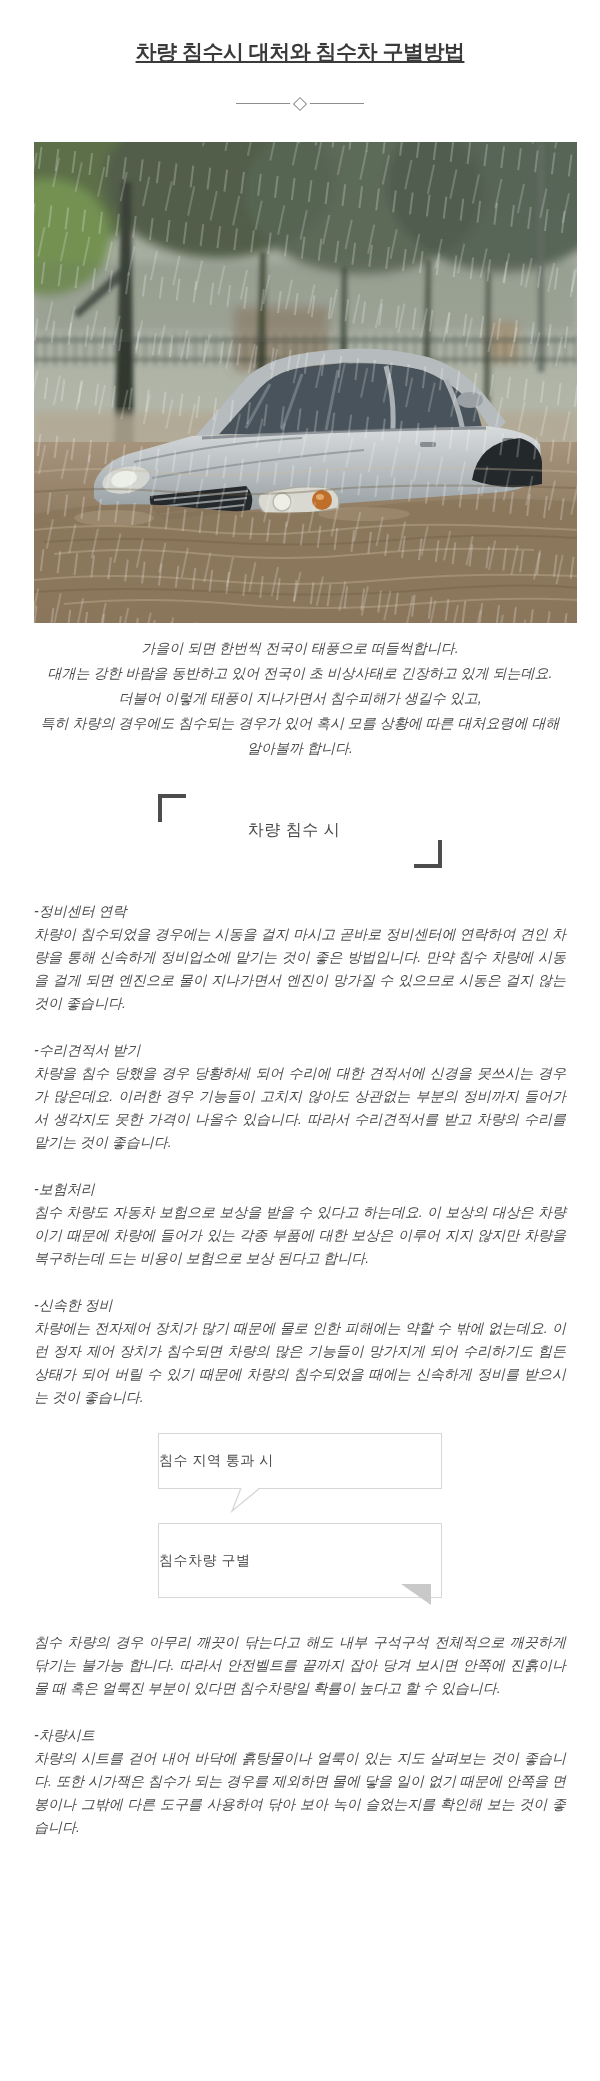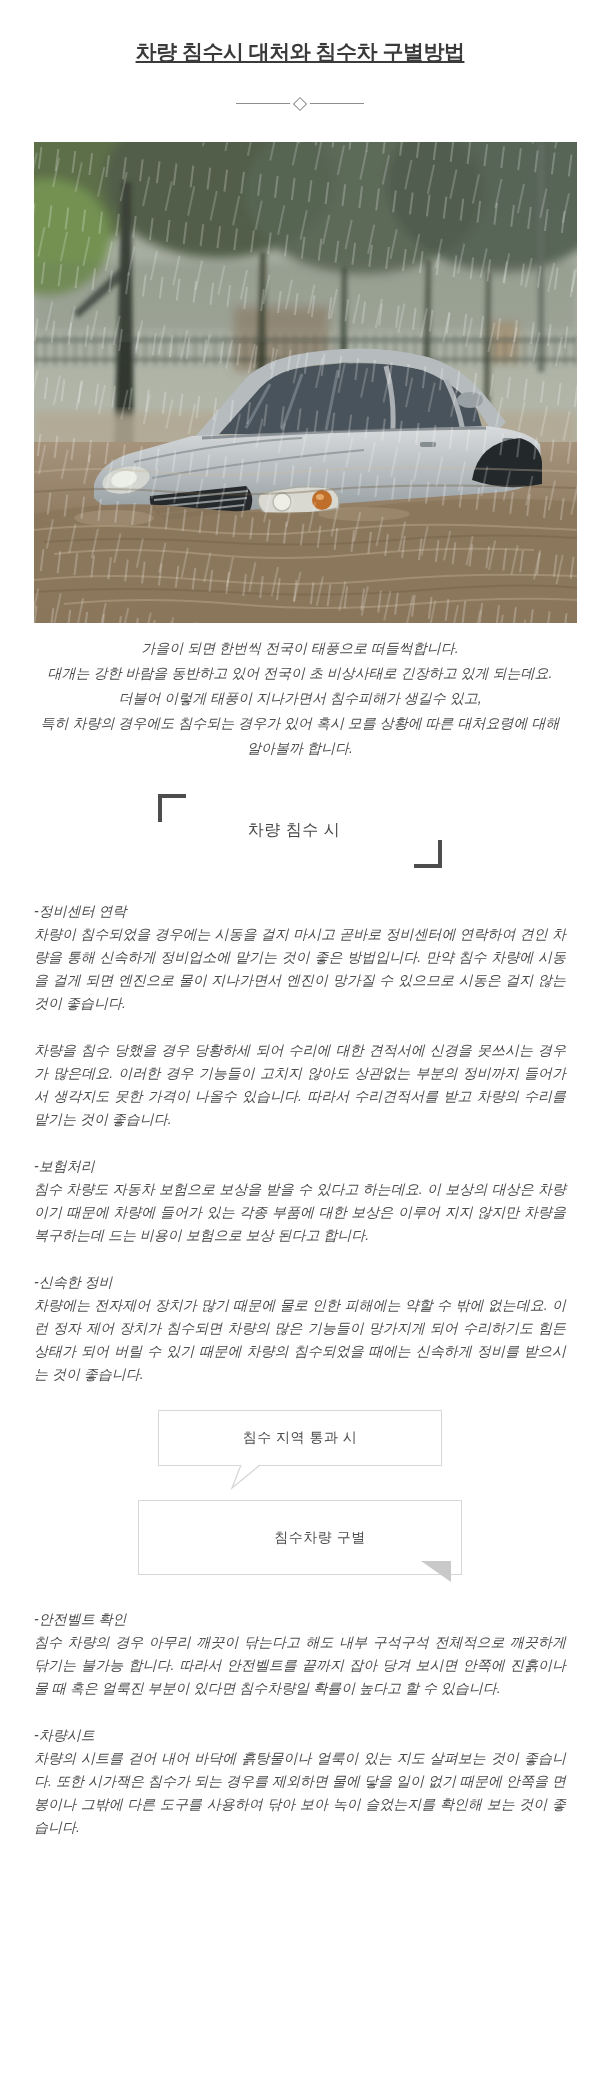--- a/index.html
+++ b/index.html
@@ -49,26 +49,26 @@
   
   .items{margin-top:32px;font-style:italic;}
   .item{margin:0 0 24px;font-size:14px;line-height:23px;color:#4b4b4b;}
   .item .label{margin:0;}
   .item .body{margin:0;text-align:justify;word-break:break-all;}
 
   
   .bubble{
     position:relative;width:282px;margin:0 auto;background:#fff;
     border:1px solid #d7d7d7;
-    display:flex;align-items:center;justify-content:center;
+    display:flex;align-items:center;justify-content:flex-start;
     font-size:14px;color:#4b4b4b;letter-spacing:0.5px;
   }
   .bubble-pass{height:54px;margin-top:21px;}
   .bubble-pass .tail{position:absolute;left:70px;top:calc(100% - 1px);}
-  .bubble-distinguish{height:73px;margin-top:34px;padding-left:40px;}
+  .bubble-distinguish{height:73px;margin-top:34px;}
   .fold{
     position:absolute;right:10px;bottom:-8px;width:0;height:0;
     border-top:21px solid #c9c9c9;border-left:30px solid transparent;
   }
   .standalone{
     margin:57px 0 0;font-size:14px;line-height:23px;color:#4b4b4b;
     text-align:justify;word-break:break-all;
   }
   .items-bottom{margin-top:33px;}
 </style>
@@ -234,20 +234,21 @@
     <span class="corner-br"></span>
     <span class="bracket-title">차량 침수 시</span>
   </div>
 
   <div class="items">
     <div class="item">
       <p class="label">-정비센터 연락</p>
       <p class="body">차량이 침수되었을 경우에는 시동을 걸지 마시고 곧바로 정비센터에 연락하여 견인 차량을 통해 신속하게 정비업소에 맡기는 것이 좋은 방법입니다. 만약 침수 차량에 시동을 걸게 되면 엔진으로 물이 지나가면서 엔진이 망가질 수 있으므로 시동은 걸지 않는 것이 좋습니다.</p>
     </div>
     <div class="item">
+      <p class="label">-수리견적서 받기</p>
       <p class="body">차량을 침수 당했을 경우 당황하세 되어 수리에 대한 견적서에 신경을 못쓰시는 경우가 많은데요. 이러한 경우 기능들이 고치지 않아도 상관없는 부분의 정비까지 들어가서 생각지도 못한 가격이 나올수 있습니다. 따라서 수리견적서를 받고 차량의 수리를 맡기는 것이 좋습니다.</p>
     </div>
     <div class="item">
       <p class="label">-보험처리</p>
       <p class="body">침수 차량도 자동차 보험으로 보상을 받을 수 있다고 하는데요. 이 보상의 대상은 차량이기 때문에 차량에 들어가 있는 각종 부품에 대한 보상은 이루어 지지 않지만 차량을 복구하는데 드는 비용이 보험으로 보상 된다고 합니다.</p>
     </div>
     <div class="item">
       <p class="label">-신속한 정비</p>
       <p class="body">차량에는 전자제어 장치가 많기 때문에 물로 인한 피해에는 약할 수 밖에 없는데요. 이런 정자 제어 장치가 침수되면 차량의 많은 기능들이 망가지게 되어 수리하기도 힘든 상태가 되어 버릴 수 있기 때문에 차량의 침수되었을 때에는 신속하게 정비를 받으시는 것이 좋습니다.</p>
     </div>
@@ -262,21 +263,20 @@
   </div>
 
 
   <div class="bubble bubble-distinguish">
     <span>침수차량 구별</span>
     <span class="fold"></span>
   </div>
 
   <div class="items items-bottom">
     <div class="item">
-      <p class="label">-안전벨트 확인</p>
       <p class="body">침수 차량의 경우 아무리 깨끗이 닦는다고 해도 내부 구석구석 전체적으로 깨끗하게 닦기는 불가능 합니다. 따라서 안전벨트를 끝까지 잡아 당겨 보시면 안쪽에 진흙이나 물 때 혹은 얼룩진 부분이 있다면 침수차량일 확률이 높다고 할 수 있습니다.</p>
     </div>
     <div class="item">
       <p class="label">-차량시트</p>
       <p class="body">차량의 시트를 걷어 내어 바닥에 흙탕물이나 얼룩이 있는 지도 살펴보는 것이 좋습니다. 또한 시가잭은 침수가 되는 경우를 제외하면 물에 닿을 일이 없기 때문에 안쪽을 면봉이나 그밖에 다른 도구를 사용하여 닦아 보아 녹이 슬었는지를 확인해 보는 것이 좋습니다.</p>
     </div>
 
   </div>
 
 </div>

